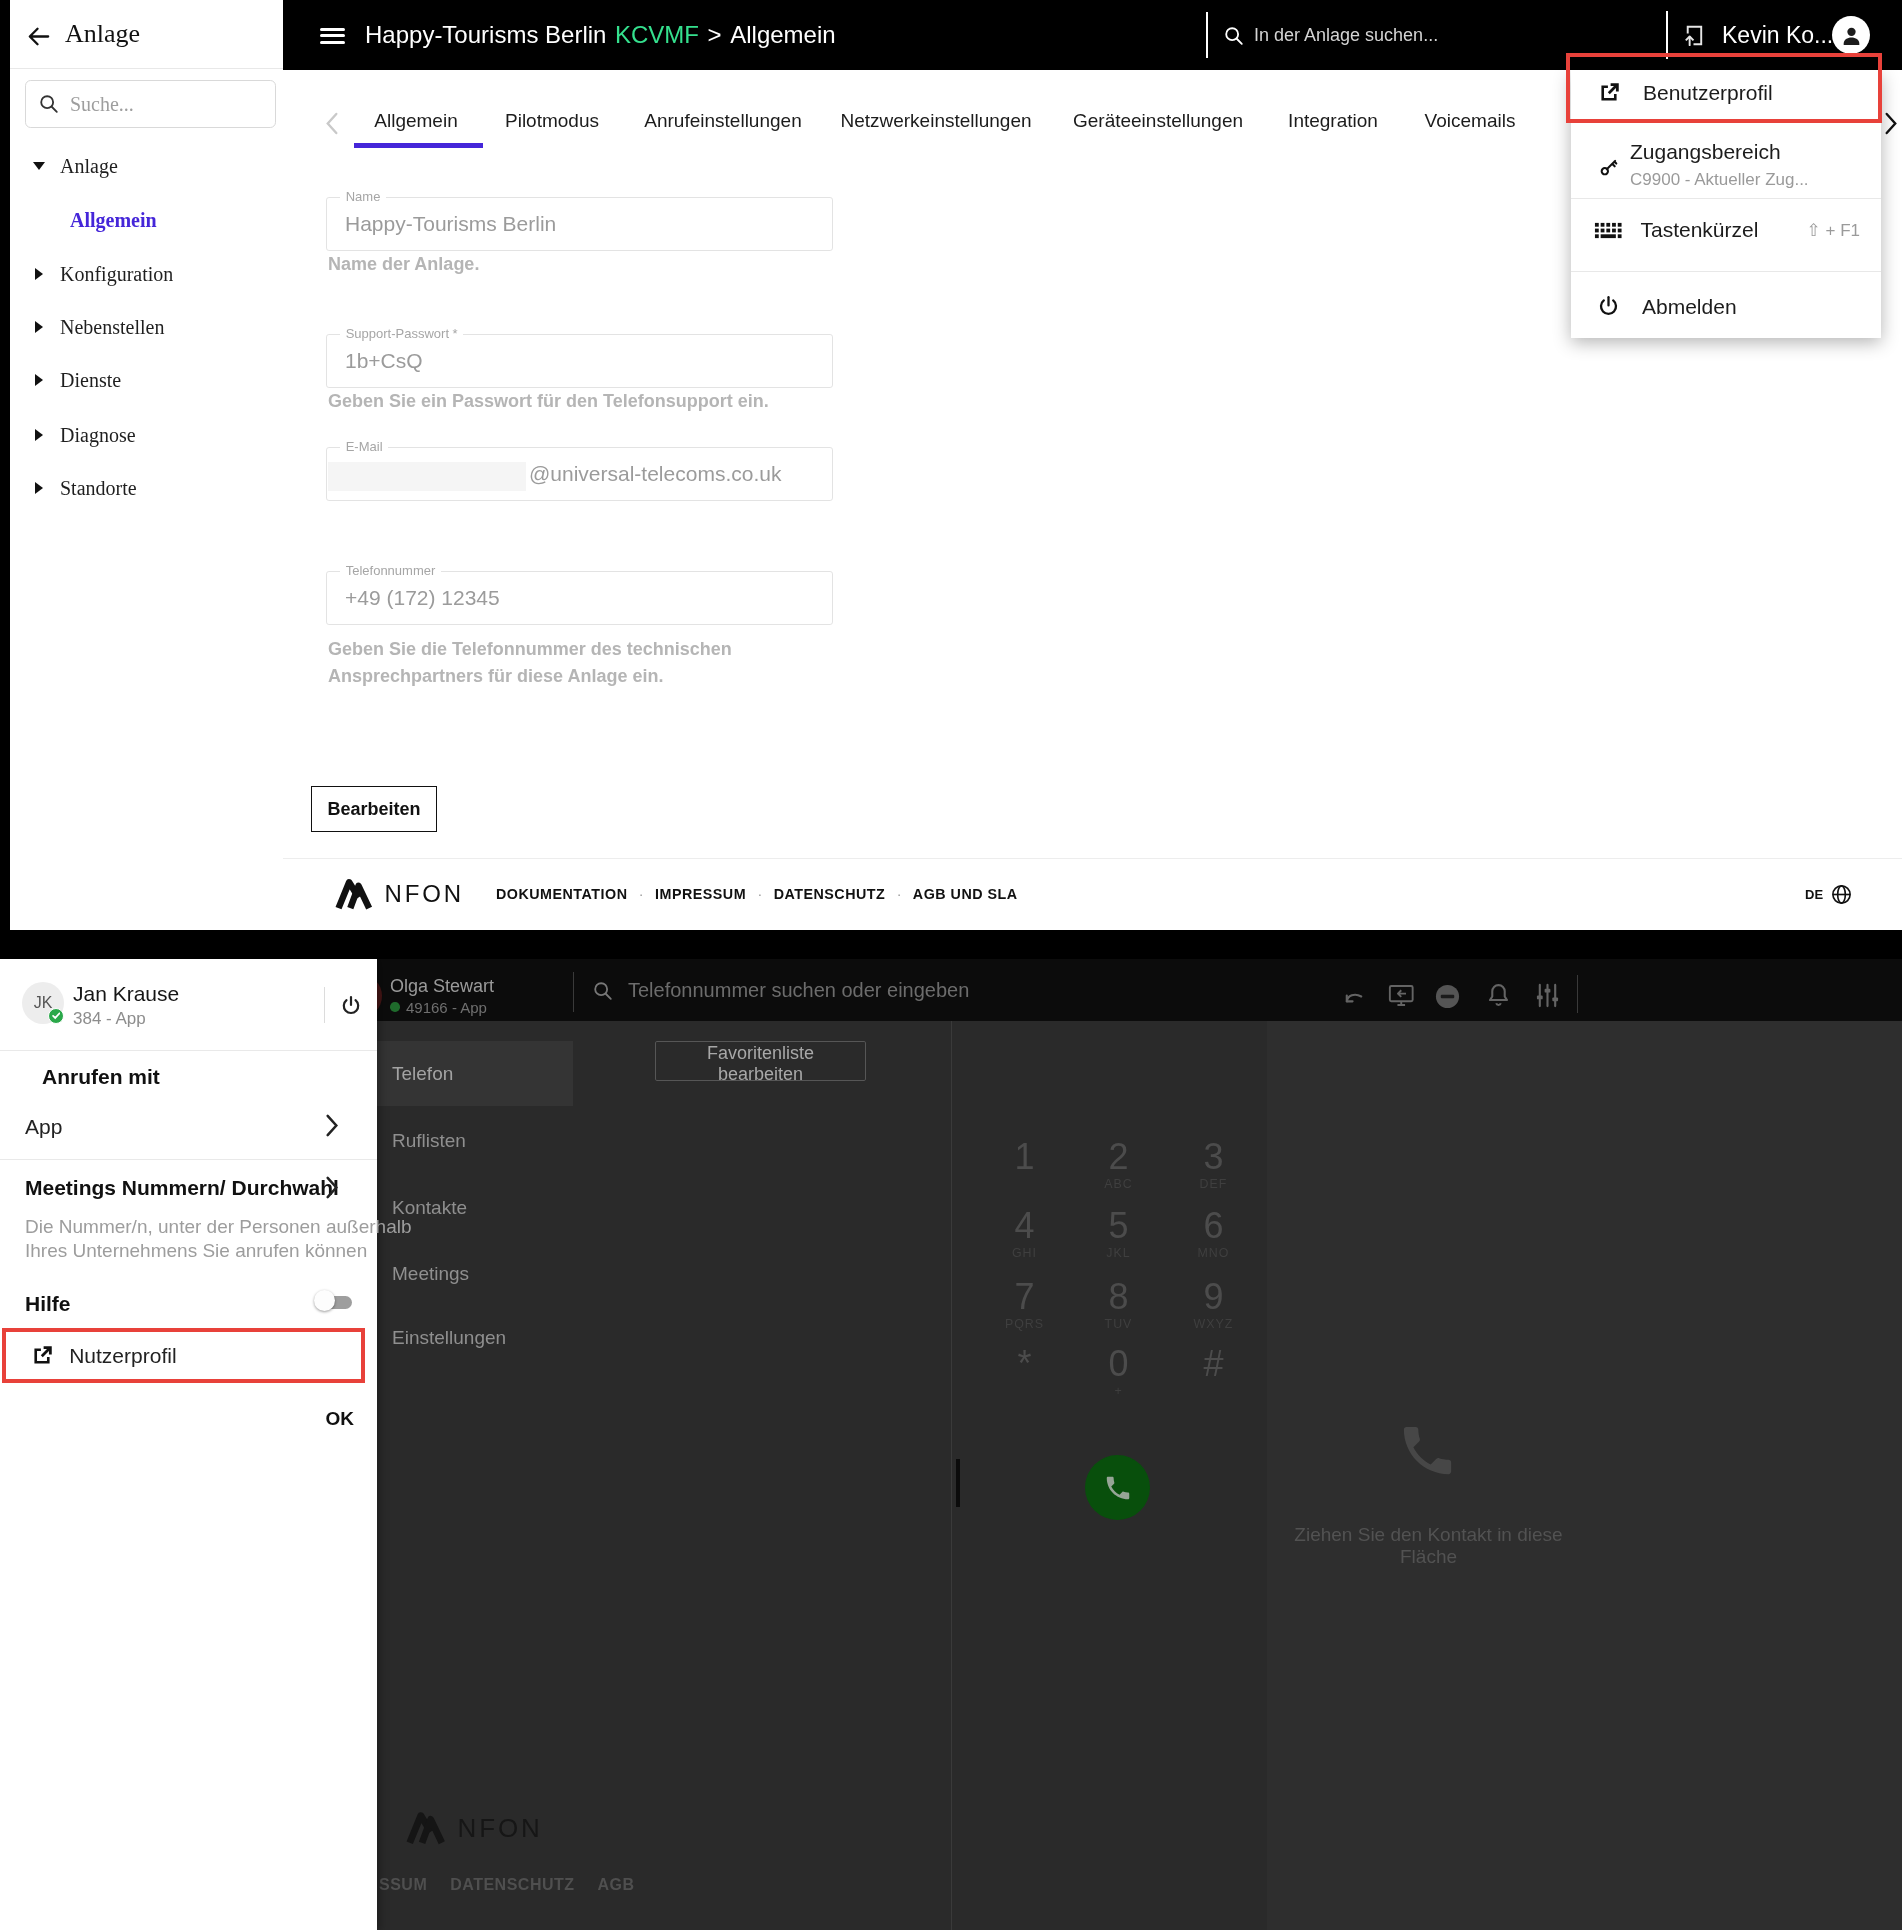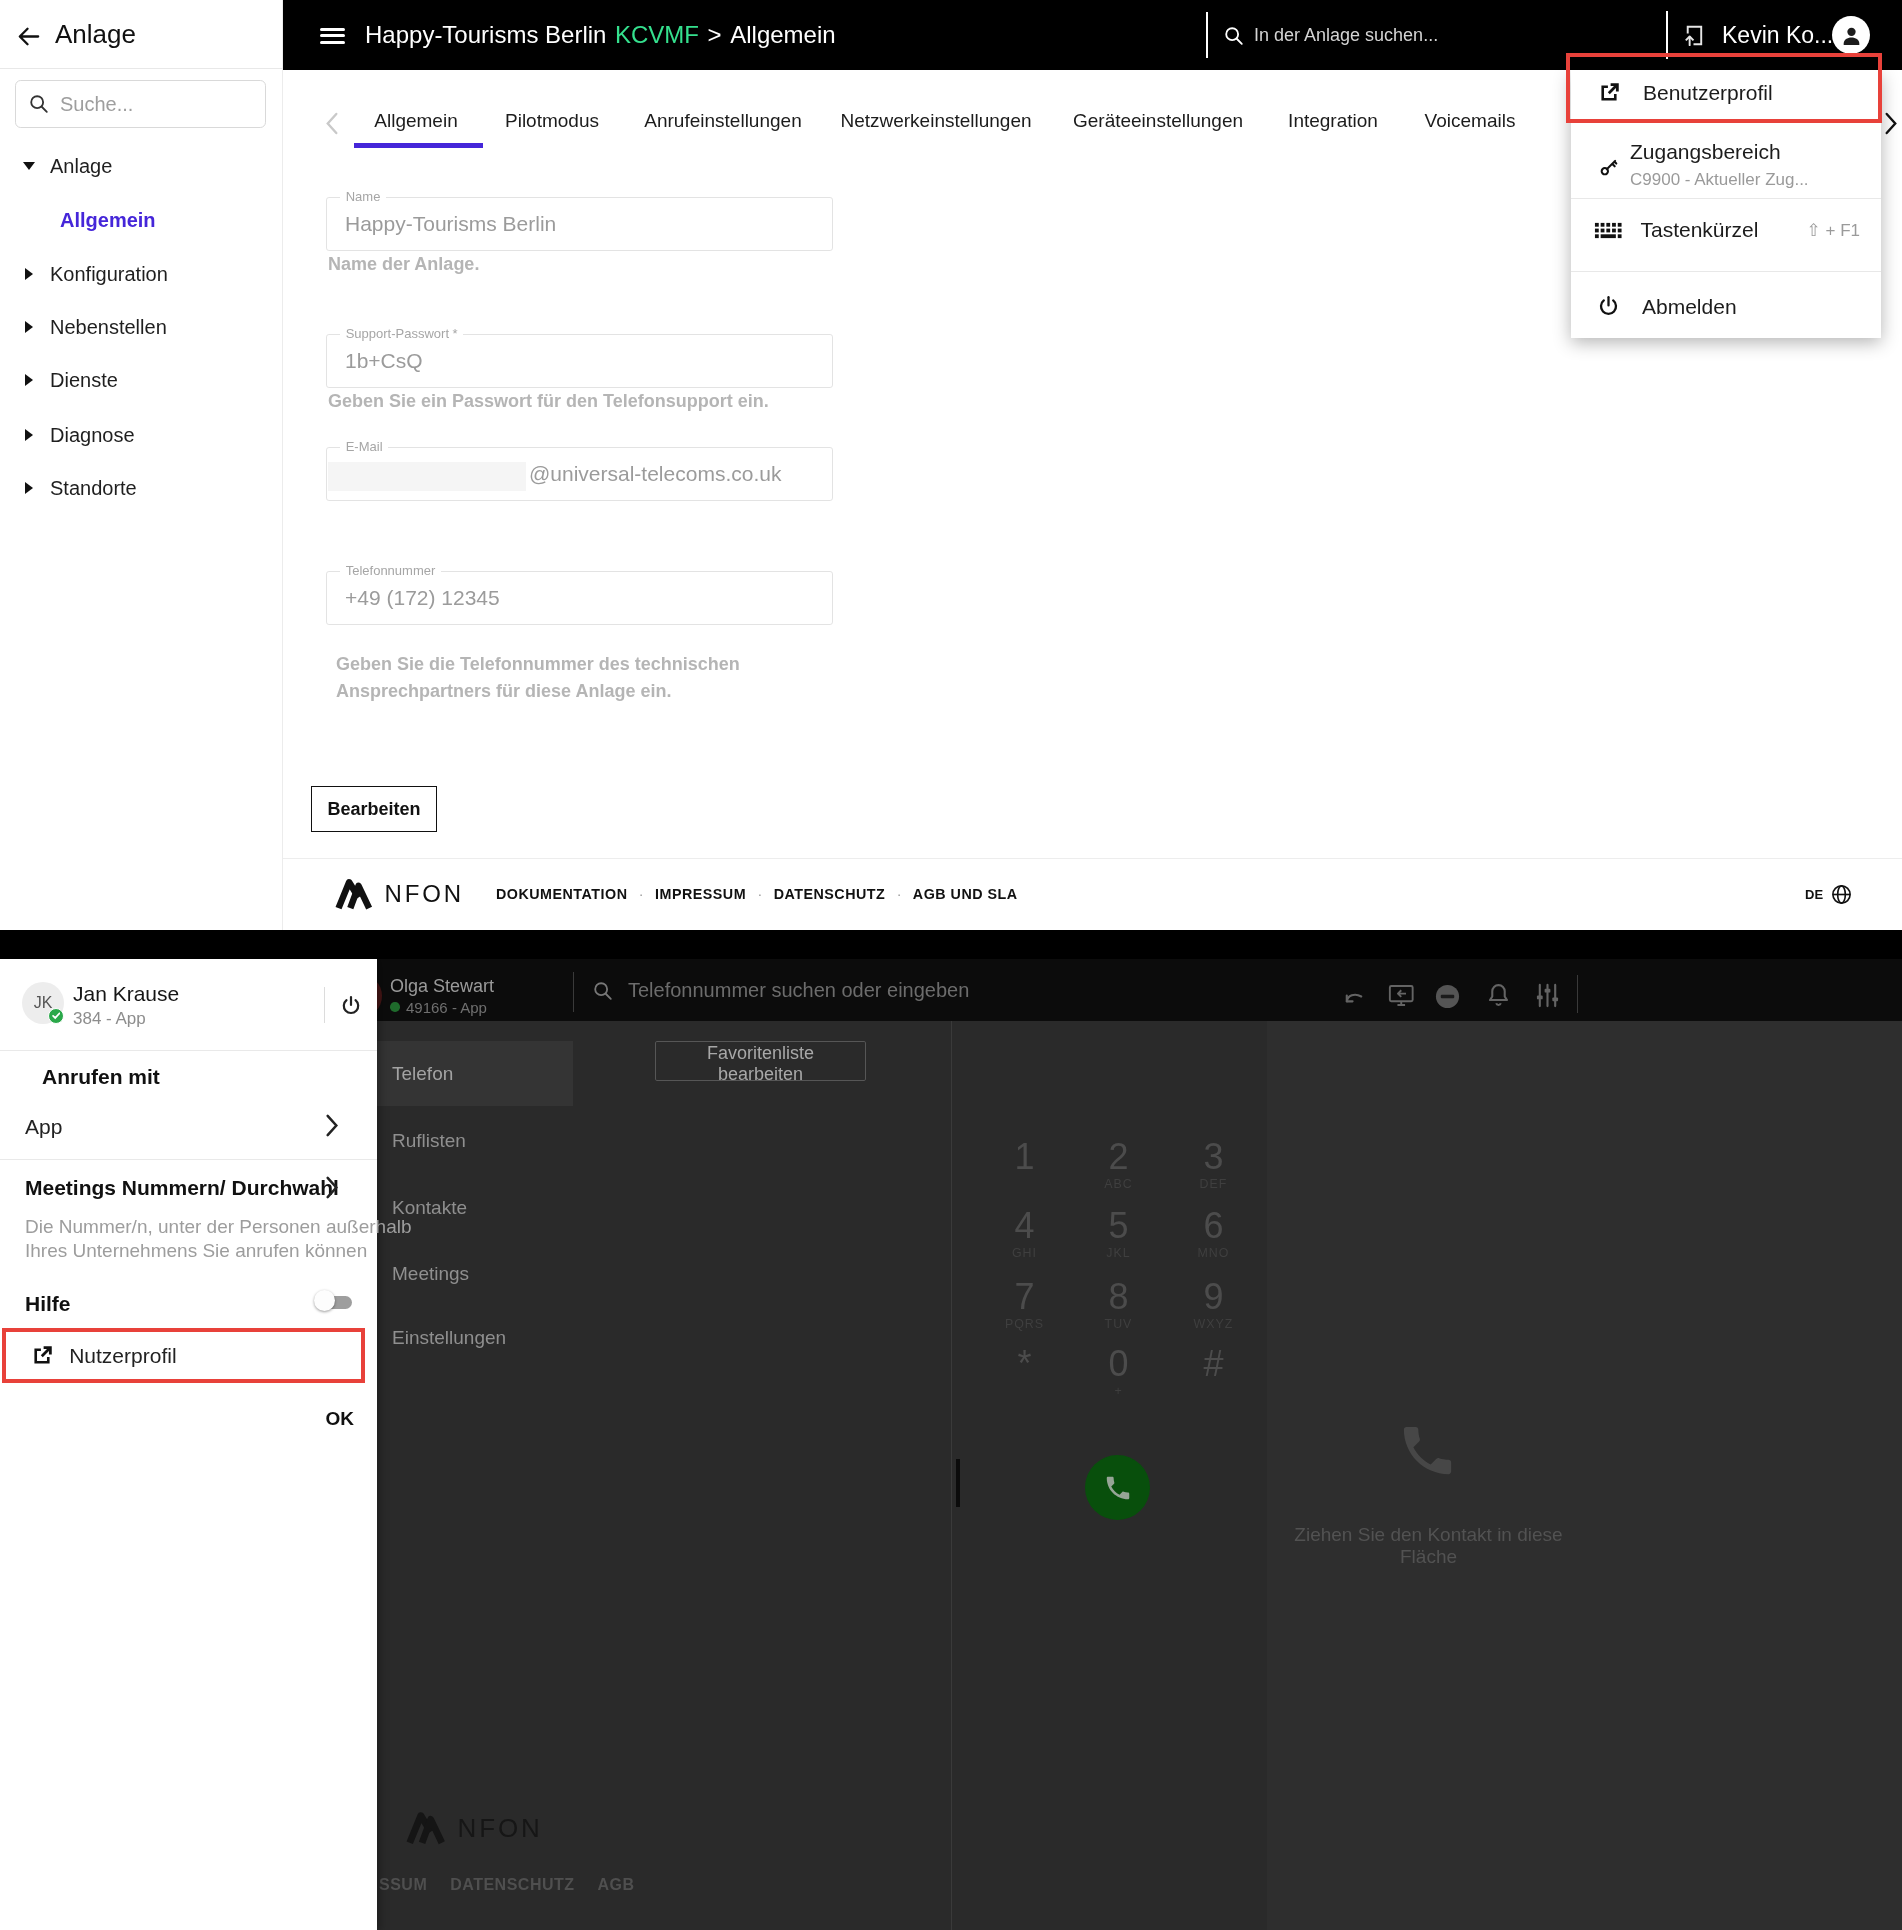--- a/index.html
+++ b/index.html
@@ -2,21 +2,21 @@
 <html style="font-size:15px"><head>
 <meta charset="utf-8">
 <style>
   html,body{margin:0;padding:0;background:#000;}
   body{width:1902px;height:1931px;position:relative;font-family:"Liberation Sans","DejaVu Sans",sans-serif;overflow:hidden;}
   .a{position:absolute;box-sizing:border-box;}
   .fx{display:flex;align-items:center;}
   .fxc{display:flex;align-items:center;justify-content:center;}
   input{font-family:inherit;outline:none;}
   
-  .sidebar{left:0;top:0;width:283px;height:1110px;background:#fff;border-right:1px solid #ececec;}
+  .sidebar{left:10px;top:0;width:283px;height:1110px;background:#fff;border-right:1px solid #ececec;font-family:Liberation Serif, serif;}
   .sb-title{left:55px;top:19px;font-size:26px;font-weight:500;color:#111;}
   .sb-div{left:0;top:68px;width:283px;height:1px;background:#e8e8e8;}
   .searchbox{left:15px;top:80px;width:251px;height:48px;border:1px solid #d9d9d9;border-radius:5.7px;background:#fff;}
   .searchbox input{border:none;background:transparent;font-size:20px;color:#555;width:171px;}
   .searchbox input::placeholder{color:#9e9e9e;}
   .treerow{left:0;width:283px;height:38px;font-size:20px;color:#1f1f1f;cursor:pointer;}
   .car-d{width:0;height:0;border-left:6.7px solid transparent;border-right:6.7px solid transparent;border-top:8.6px solid #111;}
   .car-r{width:0;height:0;border-top:6.7px solid transparent;border-bottom:6.7px solid transparent;border-left:8.6px solid #111;}
   .topbar{left:283px;top:0;width:1619px;height:70px;background:#000;}
   .hline{width:25px;height:2.9px;background:#fff;border-radius:1.9px;margin:3.8px 0;}
@@ -189,21 +189,21 @@
 <div class="a fhelp" style="left:328px;top:391px;">Geben Sie ein Passwort für den Telefonsupport ein.</div>
 
 <div class="a fbox" style="left:326px;top:447px;"></div>
 <span class="a fchip" style="left:340px;top:439px;">E-Mail</span>
 <div class="a" style="left:328px;top:462px;width:198px;height:28.5px;background:#f5f5f5;"></div>
 <div class="a fx fval" style="left:529px;top:447px;height:54px;">@universal-telecoms.co.uk</div>
 
 <div class="a fbox" style="left:326px;top:571px;"></div>
 <span class="a fchip" style="left:340px;top:563px;">Telefonnummer</span>
 <div class="a fx fval" style="left:345px;top:571px;height:54px;">+49 (172) 12345</div>
-<div class="a fhelp" style="left:328px;top:651px;width:552px;line-height:27px;margin-left:8px;">Geben Sie die Telefonnummer des technischen Ansprechpartners für diese Anlage ein.</div>
+<div class="a fhelp" style="left:328px;top:636px;width:552px;line-height:27px;">Geben Sie die Telefonnummer des technischen Ansprechpartners für diese Anlage ein.</div>
 
 <button class="a editbtn">Bearbeiten</button>
 
 <div class="a topfooter"></div>
 <div class="a fx" style="left:335px;top:858px;height:72px;">
   <svg width="40" height="36" viewBox="0 0 34 30">
     <path d="M3 27L12 5l8 13" stroke="#111" stroke-width="5.5" fill="none" stroke-linejoin="round"></path>
     <path d="M13 27L20 8l9 19" stroke="#111" stroke-width="5.5" fill="none" stroke-linejoin="round"></path>
   </svg>
   <span style="font-size:24px;letter-spacing:2.9px;color:#111;margin-left:9.5px;">NFON</span>

